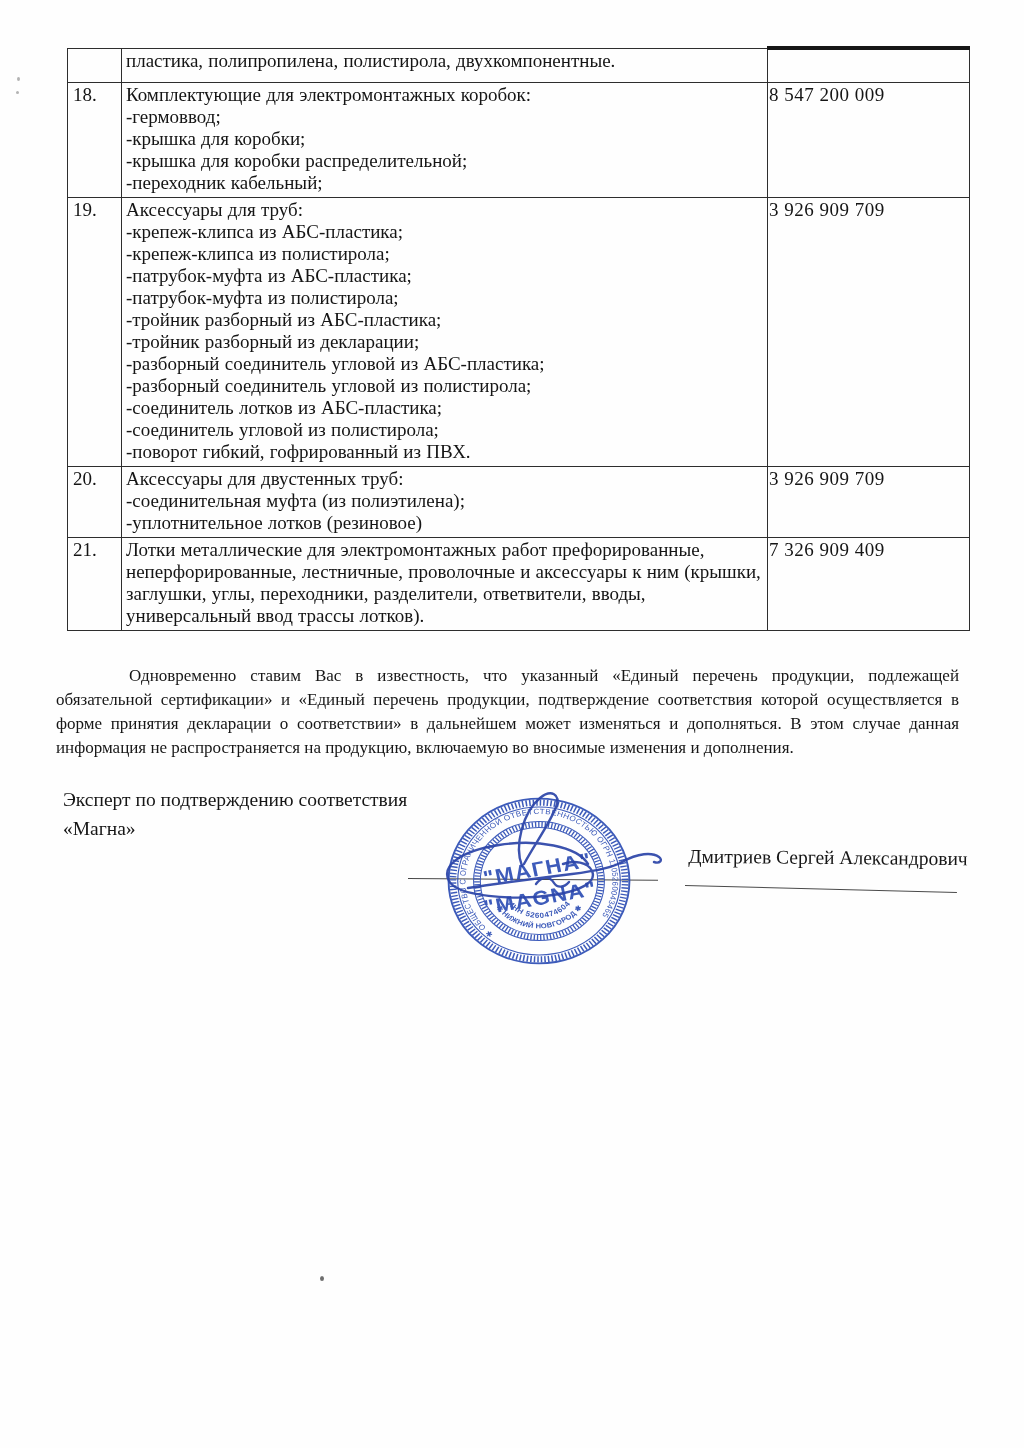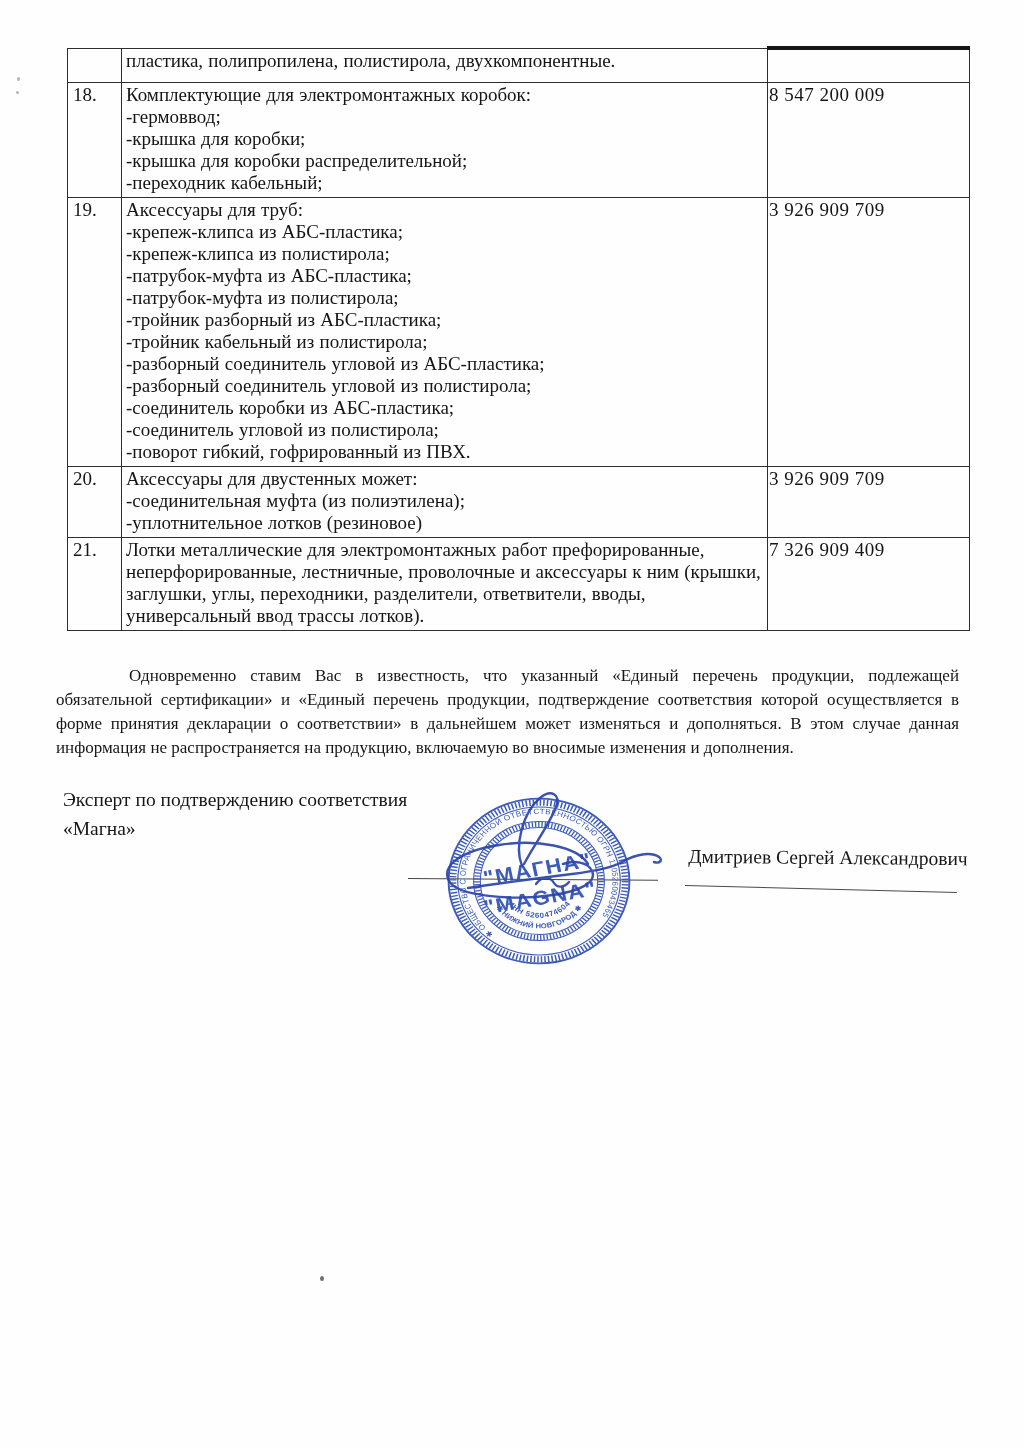--- a/index.html
+++ b/index.html
@@ -81,33 +81,33 @@
     </tr>
     <tr>
       <td class="num">19.</td>
       <td class="desc">
             <div>Аксессуары для труб:</div>
             <div>-крепеж-клипса из АБС-пластика;</div>
             <div>-крепеж-клипса из полистирола;</div>
             <div>-патрубок-муфта из АБС-пластика;</div>
             <div>-патрубок-муфта из полистирола;</div>
             <div>-тройник разборный из АБС-пластика;</div>
-            <div>-тройник кабельный из полистирола;</div>
+            <div>-тройник разборный из декларации;</div>
             <div>-разборный соединитель угловой из АБС-пластика;</div>
             <div>-разборный соединитель угловой из полистирола;</div>
-            <div>-соединитель коробки из АБС-пластика;</div>
+            <div>-соединитель лотков из АБС-пластика;</div>
             <div>-соединитель угловой из полистирола;</div>
             <div>-поворот гибкий, гофрированный из ПВХ.</div>
           </td>
       <td class="code">3 926 909 709</td>
     </tr>
     <tr>
       <td class="num">20.</td>
       <td class="desc">
-            <div>Аксессуары для двустенных может:</div>
+            <div>Аксессуары для двустенных труб:</div>
             <div>-соединительная муфта (из полиэтилена);</div>
             <div>-уплотнительное лотков (резиновое)</div>
           </td>
       <td class="code">3 926 909 709</td>
     </tr>
     <tr>
       <td class="num">21.</td>
       <td class="desc">
             <div>Лотки металлические для электромонтажных работ префорированные, неперфорированные, лестничные, проволочные и аксессуары к ним (крышки, заглушки, углы, переходники, разделители, ответвители, вводы, универсальный ввод трассы лотков).</div>
           </td>

